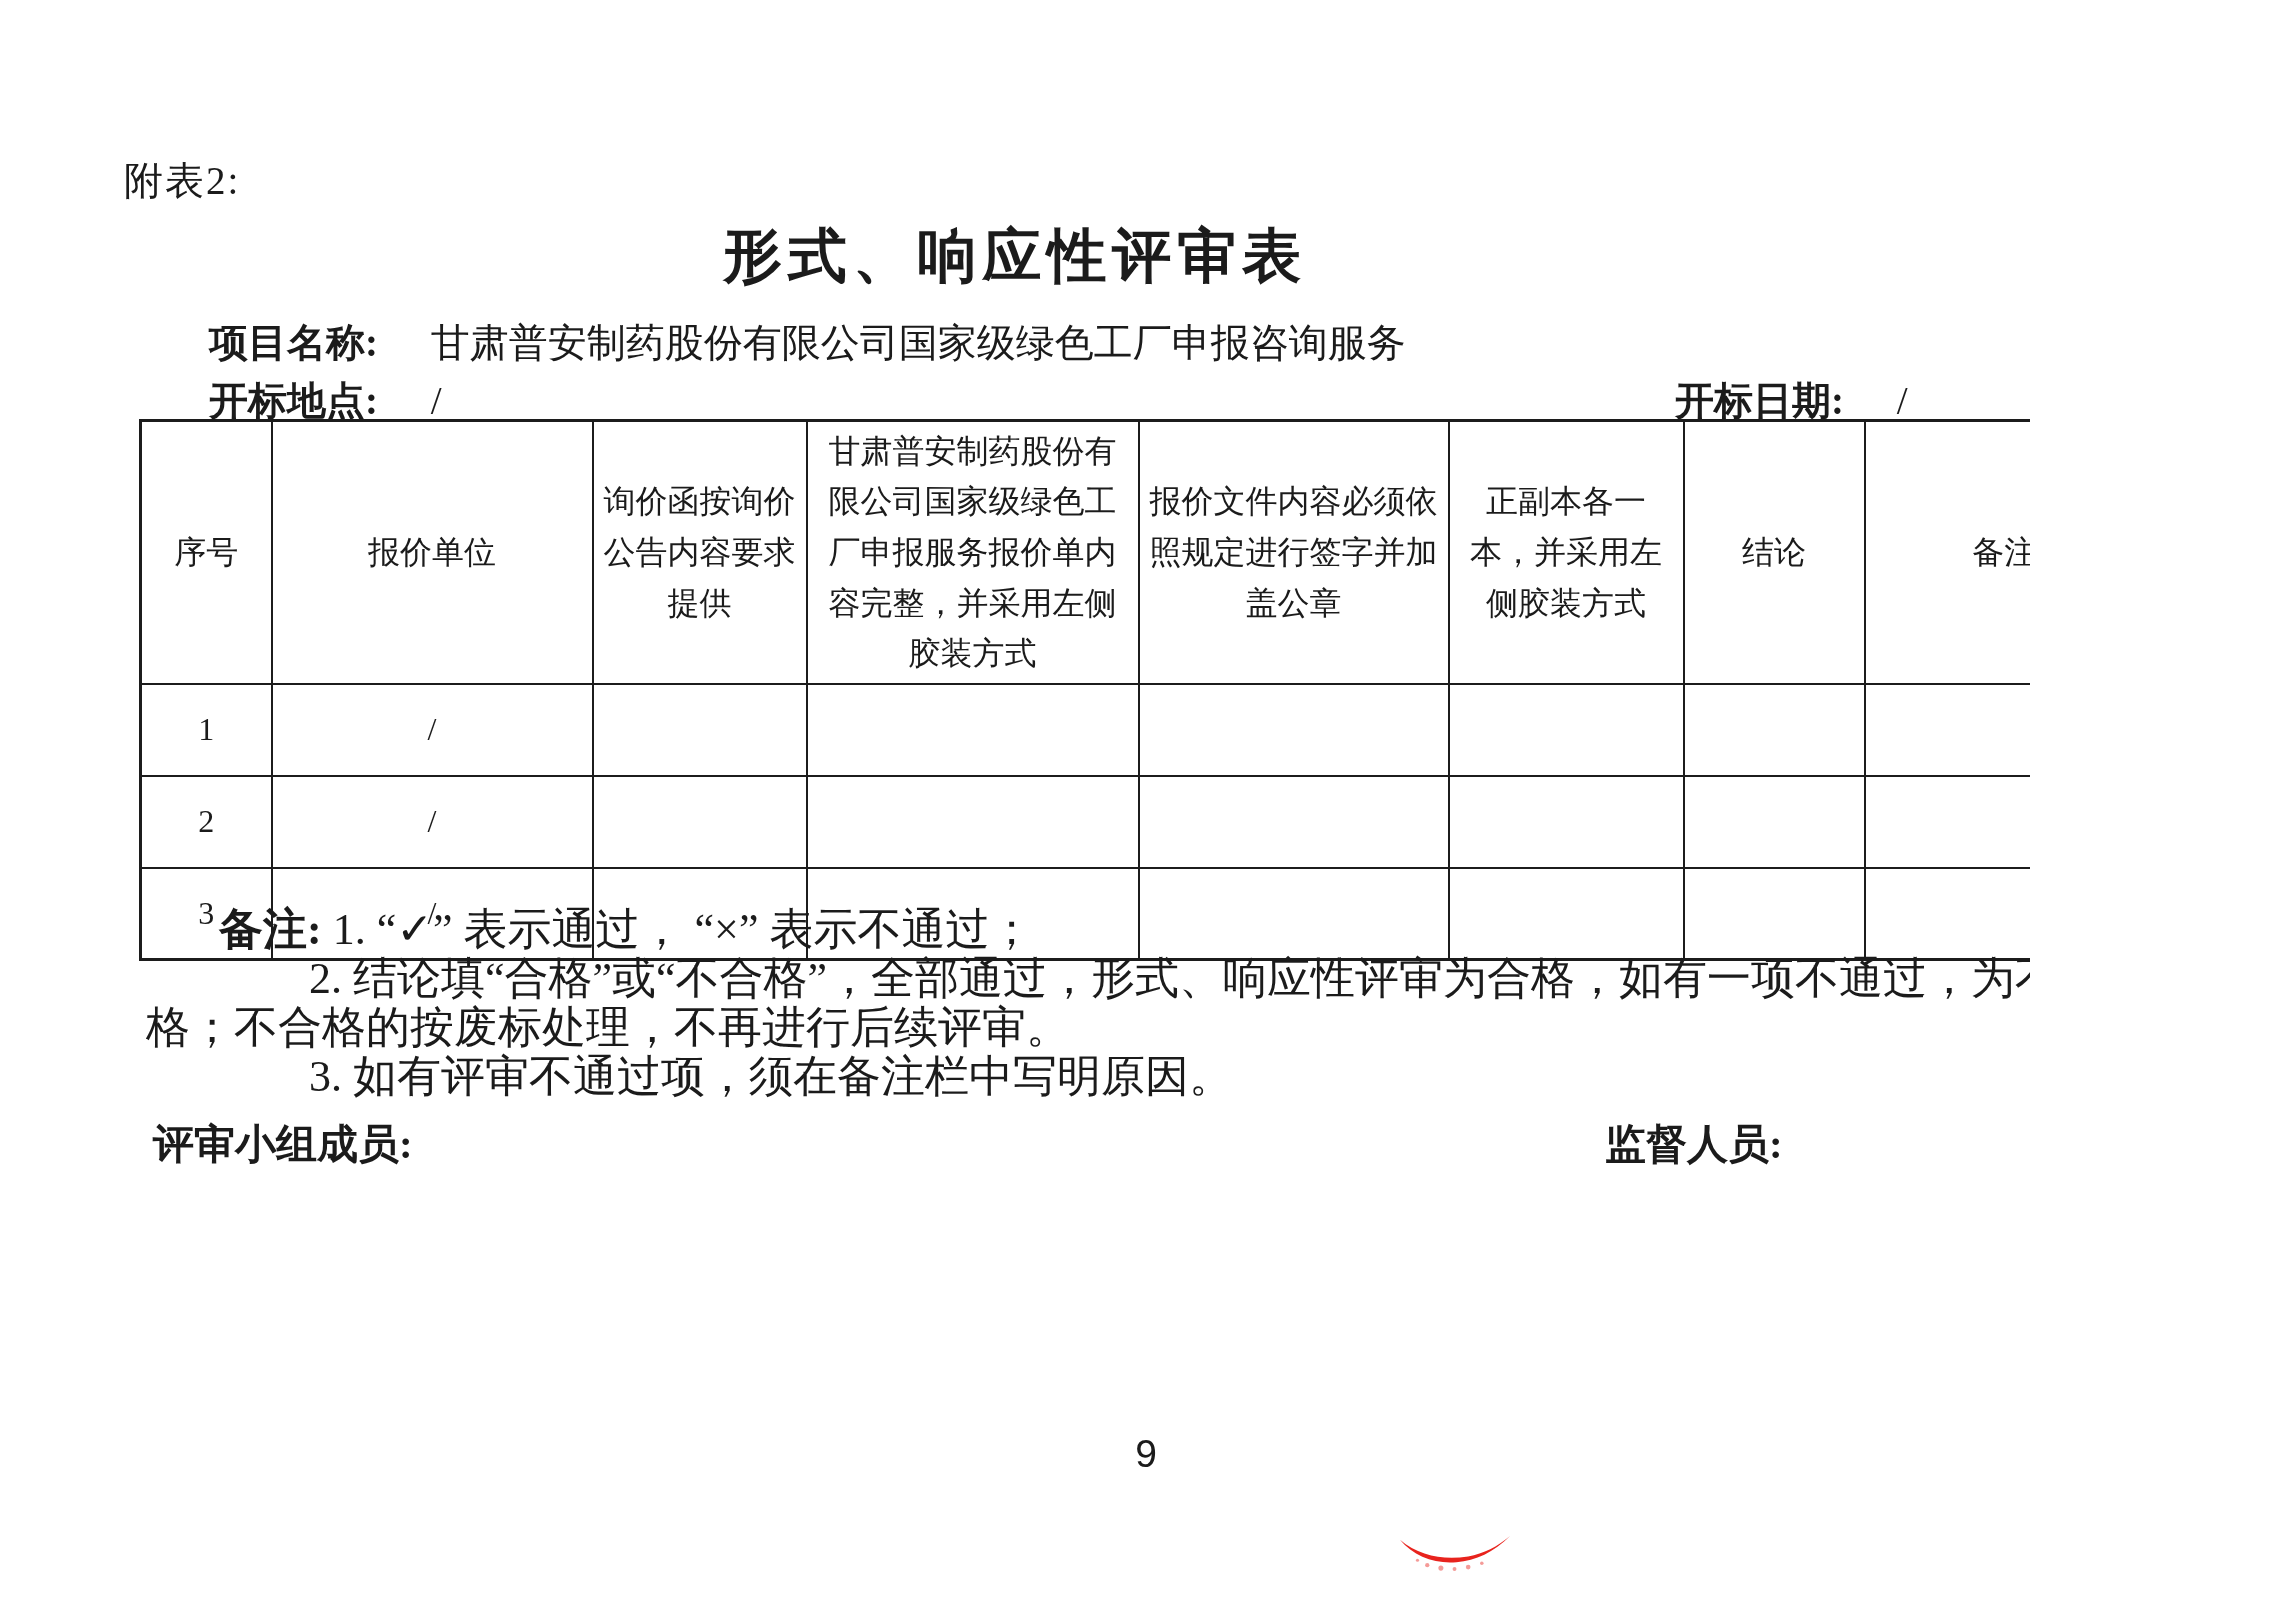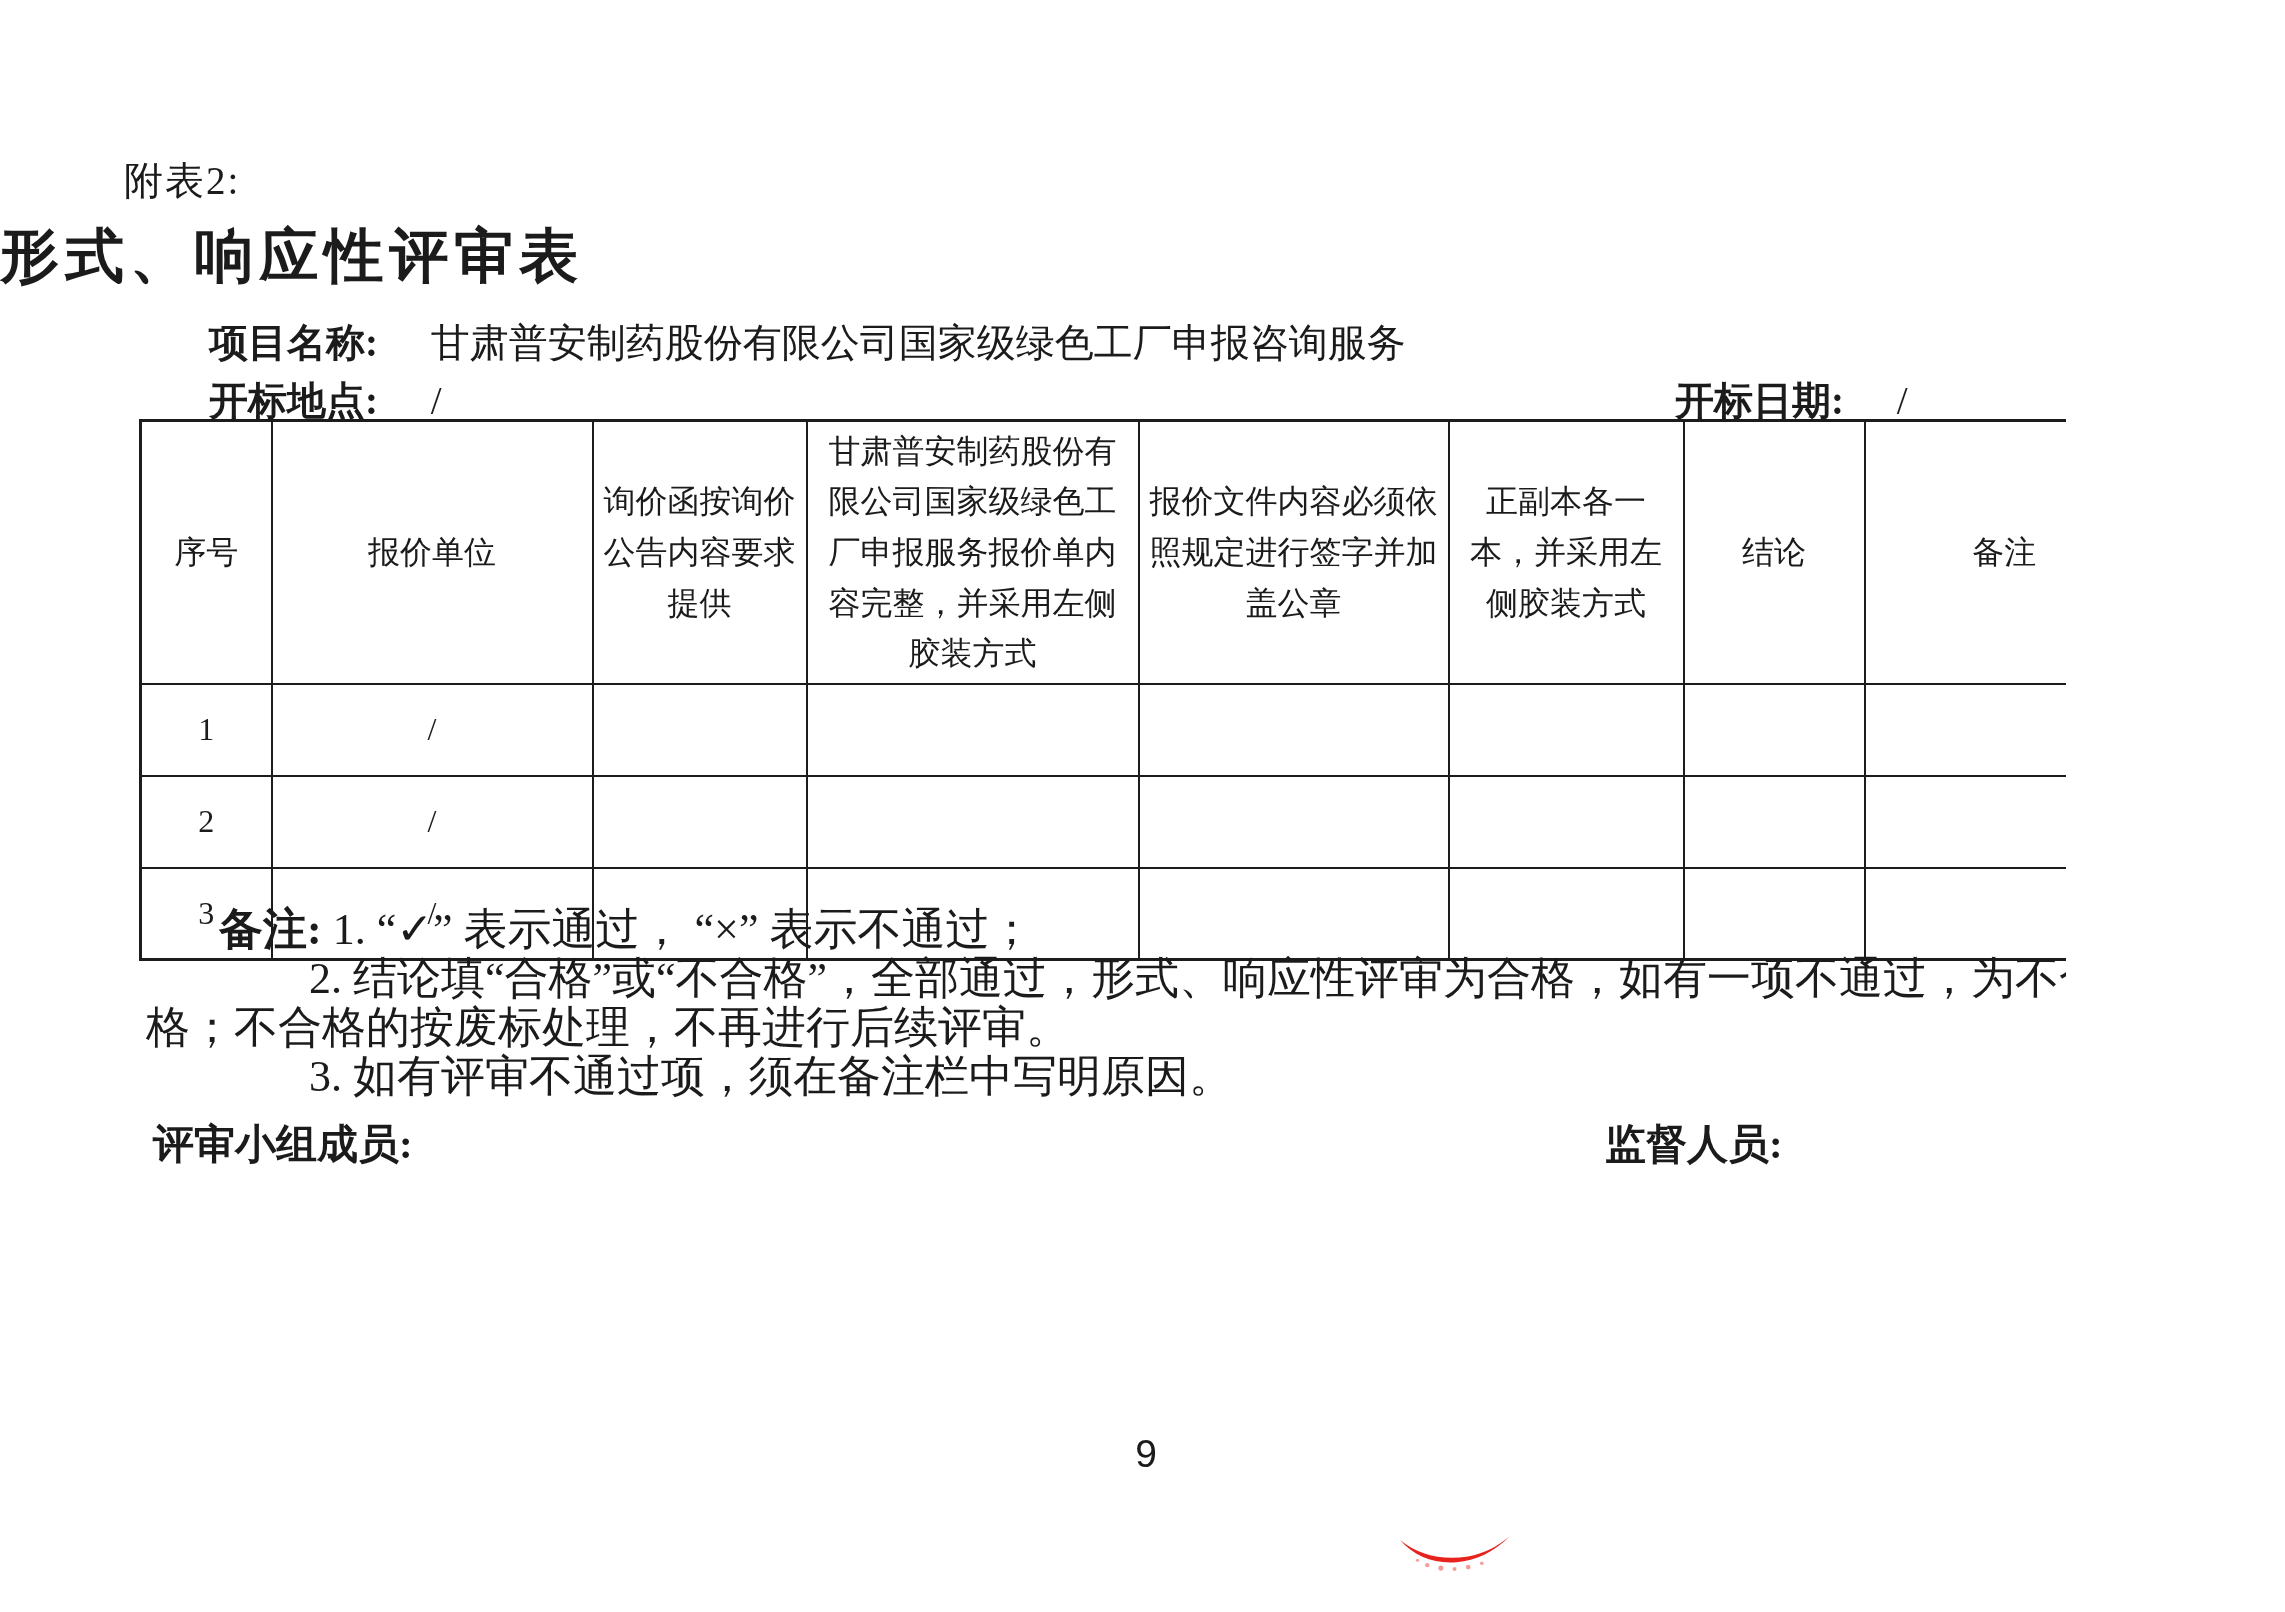--- a/index.html
+++ b/index.html
@@ -4,29 +4,28 @@
 <style>
   html,body{margin:0;padding:0;background:#ffffff;}
   .page{
     position:relative;
     width:2030px;
     height:1612px;
     background:#ffffff;
     font-family:"Liberation Serif","DejaVu Serif",serif;
     color:#1b1b1b;
     overflow:hidden;
-    padding-left:36px;
   }
   .attachment-label{
     position:absolute;left:124px;top:154px;
     font-size:39px;letter-spacing:2px;
   }
   .doc-title{
     position:absolute;left:0;top:217px;width:100%;
-    text-align:left;font-size:59px;font-weight:bold;letter-spacing:5.9px;
+    text-align:center;font-size:59px;font-weight:bold;letter-spacing:5.9px;
   }
   .meta-line{position:absolute;font-size:39px;white-space:nowrap;}
   .meta-label{font-weight:bold;margin-left:29px;}
   .meta-value{margin-left:43px;font-weight:normal;}
   .project-line{left:180px;top:316px;}
   .location-line{left:180px;top:374px;}
   .date-line{left:1646px;top:374px;}
 
   table.review-table{
     position:absolute;left:139px;top:419px;

